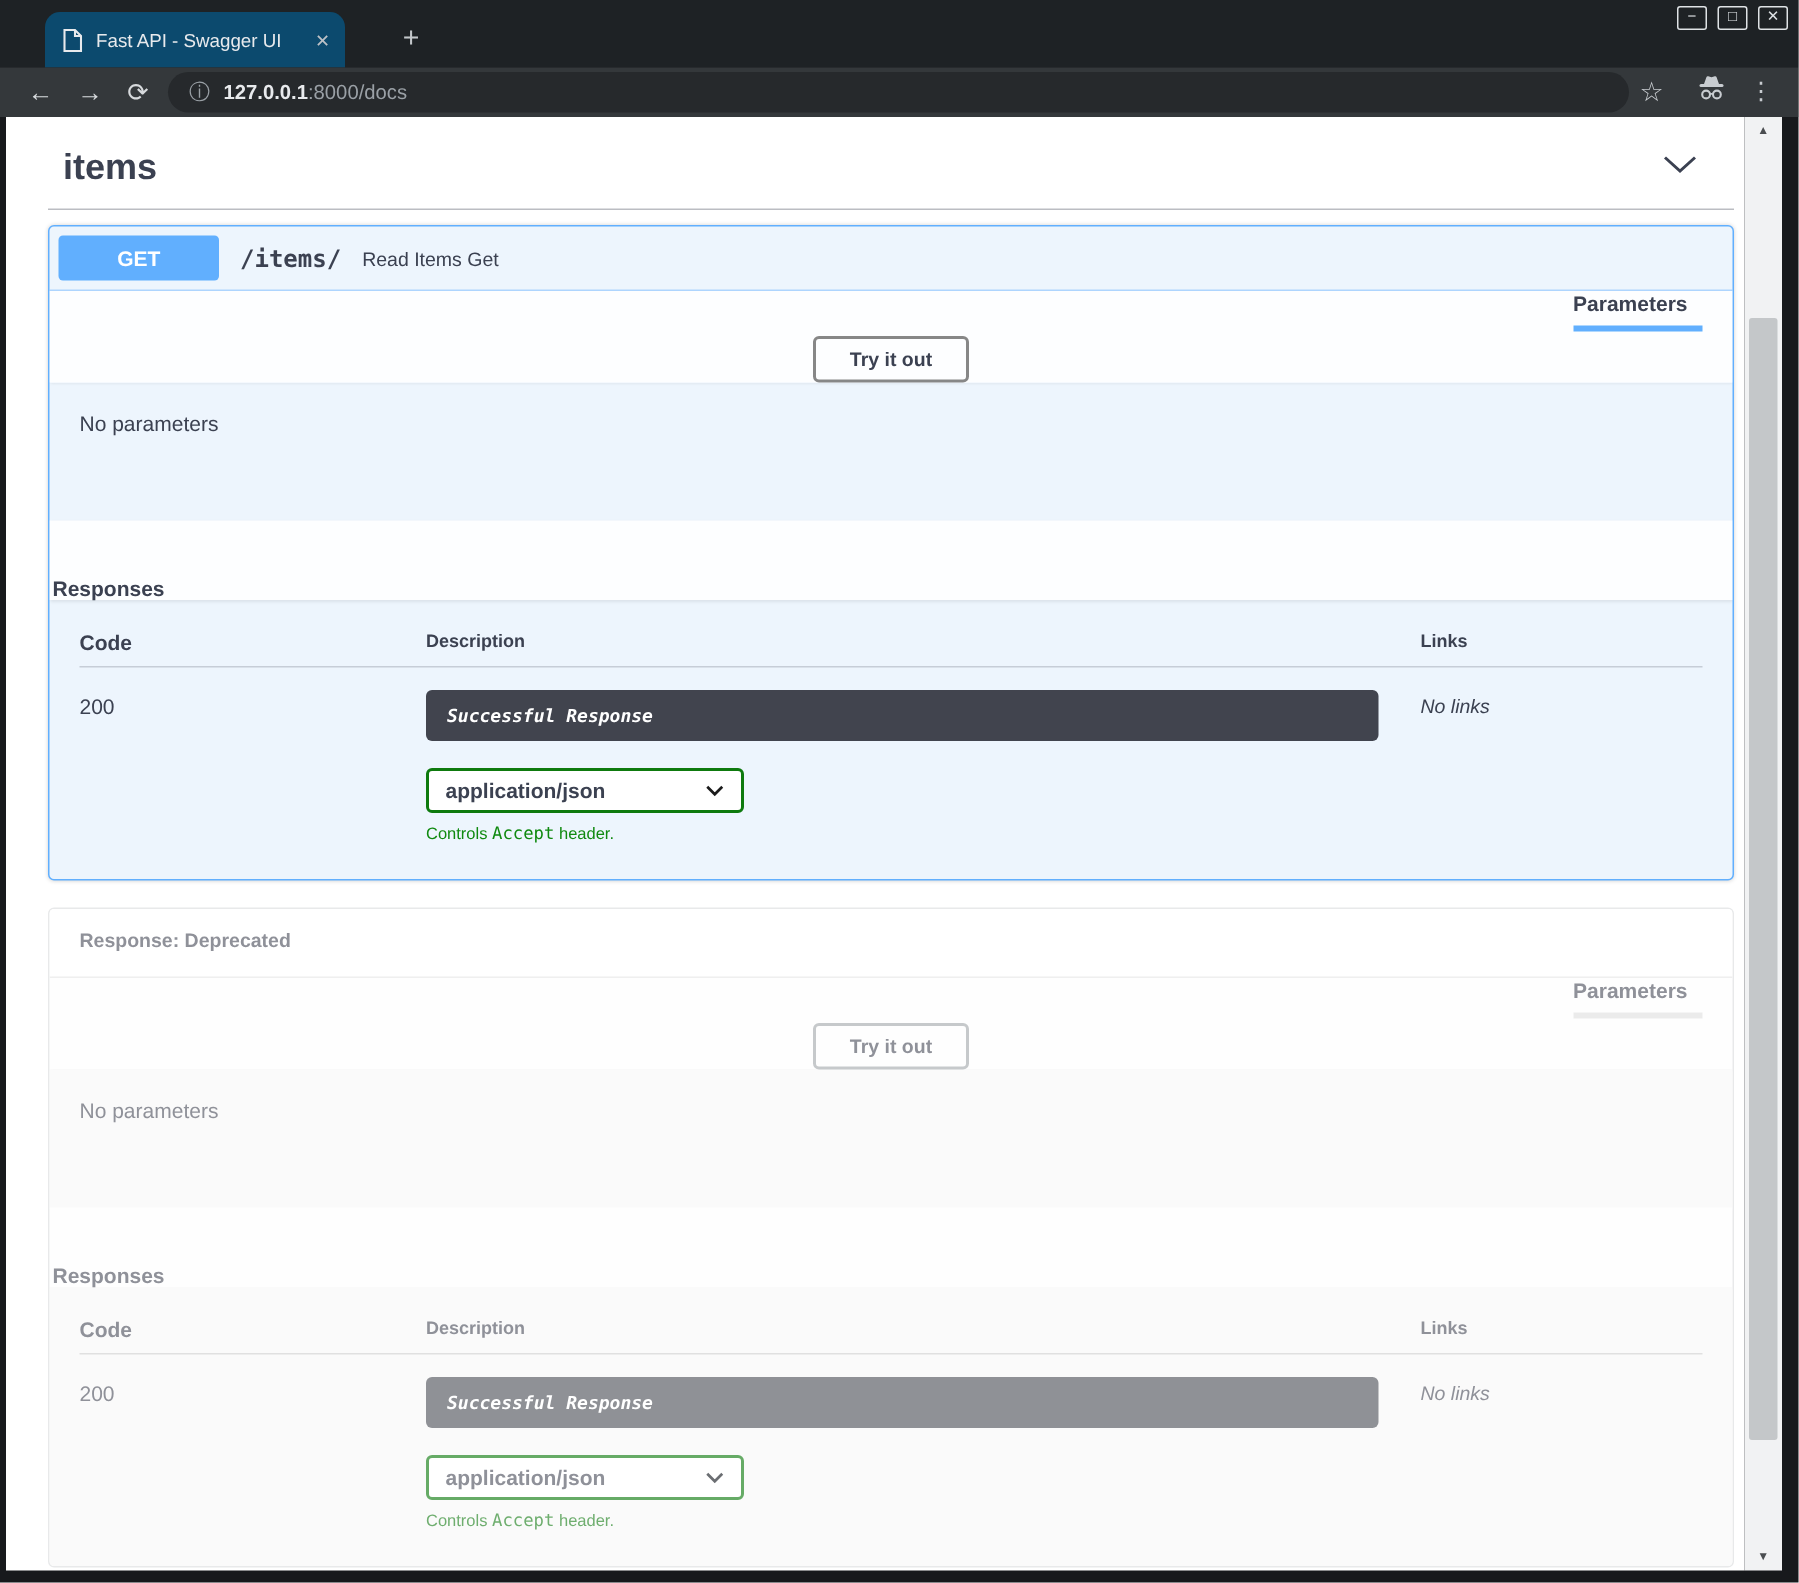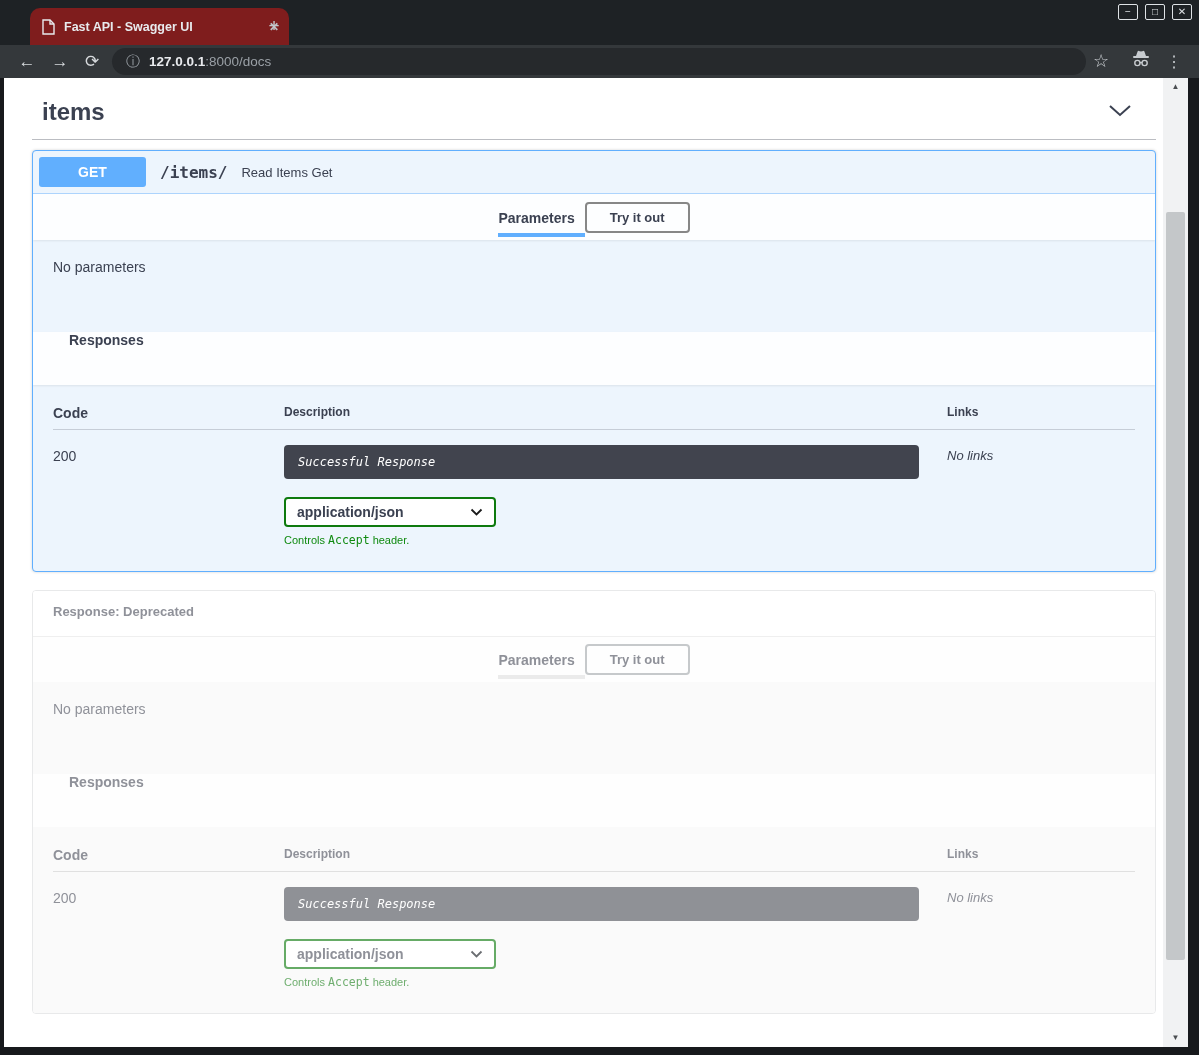--- a/index.html
+++ b/index.html
@@ -8,23 +8,23 @@
     font-family:"Liberation Sans", sans-serif;
     background:#17191c; 
     position:relative;
     overflow:hidden;
   }
   .mono { font-family:"DejaVu Sans Mono", monospace; }
 
   
   .titlebar { position:absolute; top:0; left:0; width:1199px; height:45px; background:#1e2225; }
   .tab {
-    position:absolute; left:30px; top:8px; width:259px; height:37px;
-    background:#7f1d1d; border-radius:10px 10px 0 0;
-    display:flex; align-items:center; padding:0 10px 0 12px; gap:9px;font-weight:bold;
+    position:absolute; left:30px; top:8px; width:200px; height:37px;
+    background:#0c4a6e; border-radius:10px 10px 0 0;
+    display:flex; align-items:center; padding:0 10px 0 12px; gap:9px;
   }
   .tab-title { color:#e8eaed; font-size:12.5px; flex:1; white-space:nowrap; overflow:hidden; }
   .tab-close { color:#bdc1c6; font-size:12px; cursor:default; }
   .newtab-btn { position:absolute; left:262px; top:14px; color:#c3c7ca; font-size:19px; width:24px; height:24px; text-align:center; line-height:24px; }
   .win-controls { position:absolute; right:7px; top:4px; display:flex; gap:7px; }
   .win-btn {
     width:20px; height:16px; border:1px solid #dfe3e6; border-radius:2px;
     color:#dfe3e6; font-size:10px; line-height:14px; text-align:center; background:transparent;
   }
   .toolbar { position:absolute; top:45px; left:0; width:1199px; height:33px; background:#34383b; }
@@ -72,63 +72,63 @@
   }
   .deprecated .method-badge { background:#ebebeb; }
   .op-path { font-family:"DejaVu Sans Mono", monospace; font-weight:bold; font-size:16px; color:#3b4151; padding:0 4px; }
   .deprecated .op-path { color:#8f9199; text-decoration:line-through; }
   .op-desc { font-size:13px; color:#3b4151; }
   .deprecated .op-desc { color:#8f9199; }
 
   .deprecation-warning { padding:13px 20px 17px; font-size:13px; font-weight:bold; color:#8f9199; background:#fff; }
 
   .section-header {
-    display:flex; justify-content:center; align-items:center;
+    display:flex; justify-content:flex-end; align-items:center;
     min-height:46px; padding:0 20px;
-    background:rgba(255,255,255,.85); box-shadow:0 1px 2px rgba(0,0,0,.08);
+    background:rgba(255,255,255,.85); box-shadow:0 1px 2px rgba(0,0,0,.08);flex-direction:column;
   }
   .deprecated .section-header { background:#fefefe; border-top:1px solid rgba(0,0,0,.06); box-shadow:0 1px 2px rgba(0,0,0,.05); }
   .tab-label {
     align-self:flex-end; margin-bottom:3px;
     font-size:14px; font-weight:bold; color:#3b4151;
     padding:0 10px 7px 0; border-bottom:4px solid #61affe;
   }
   .deprecated .tab-label { color:#8f9199; border-bottom-color:#ebebeb; }
   .btn-try {
     padding:6px 23px; font-size:13px; font-weight:bold; color:#3b4151;
     background:transparent; border:2px solid #878787; border-radius:4px;
     font-family:"Liberation Sans", sans-serif; cursor:pointer;
   }
   .deprecated .btn-try { color:#8f9199; border-color:#c6c9cb; }
 
   .params-body { height:92px; padding:19px 20px; font-size:14px; color:#3b4151; }
   .deprecated .params-body { background:#fafafa; color:#8f9199; }
 
-  .responses-header { display:flex; align-items:flex-start; min-height:53px; padding:0 36px;
+  .responses-header { display:flex; align-items:flex-end; min-height:53px; padding:0 2px;
     background:rgba(255,255,255,.85); box-shadow:0 1px 2px rgba(0,0,0,.08); }
   .deprecated .responses-header { background:#fefefe; box-shadow:0 1px 2px rgba(0,0,0,.05); }
   .responses-title { font-size:14px; font-weight:bold; color:#3b4151; }
   .deprecated .responses-title { color:#8f9199; }
 
   .responses-table { padding:20px 20px 24px; }
   .deprecated .responses-table { background:#fafafa; }
   .rt-head { display:grid; grid-template-columns:231px 1fr 188px; padding-bottom:8px;
     border-bottom:1px solid rgba(59,65,81,.22); }
   .deprecated .rt-head { border-bottom-color:rgba(0,0,0,.1); }
   .h-code { font-size:14px; font-weight:bold; color:#3b4151; }
   .h-desc, .h-links { font-size:12px; font-weight:bold; color:#3b4151; }
   .deprecated .h-code, .deprecated .h-desc, .deprecated .h-links { color:#8f9199; }
   .rt-row { display:grid; grid-template-columns:231px 1fr 188px; padding-top:15px; }
   .cell-code { font-size:14px; color:#3b4151; padding-top:3px; }
   .deprecated .cell-code { color:#8f9199; }
   .cell-desc { padding-right:28px; }
   .response-box {
     background:#41444e; border-radius:4px; padding:10px 14px;
     color:#ffffff; font-family:"DejaVu Sans Mono", monospace;
-    font-style:italic; font-weight:normal; font-size:12px;
+    font-style:italic; font-weight:bold; font-size:12px;
   }
   .deprecated .response-box { background:#8f9196; }
   .media-row { margin-top:18px; }
   .media-select {
     width:212px; height:30px; background:#fff;
     border:2px solid #0e7a0e; border-radius:4px;
     display:flex; align-items:center; justify-content:space-between;
     padding:0 11px; font-size:14px; font-weight:bold; color:#3b4151; cursor:pointer;
   }
   .deprecated .media-select { border-color:#66ab66; color:#8f9199; }

